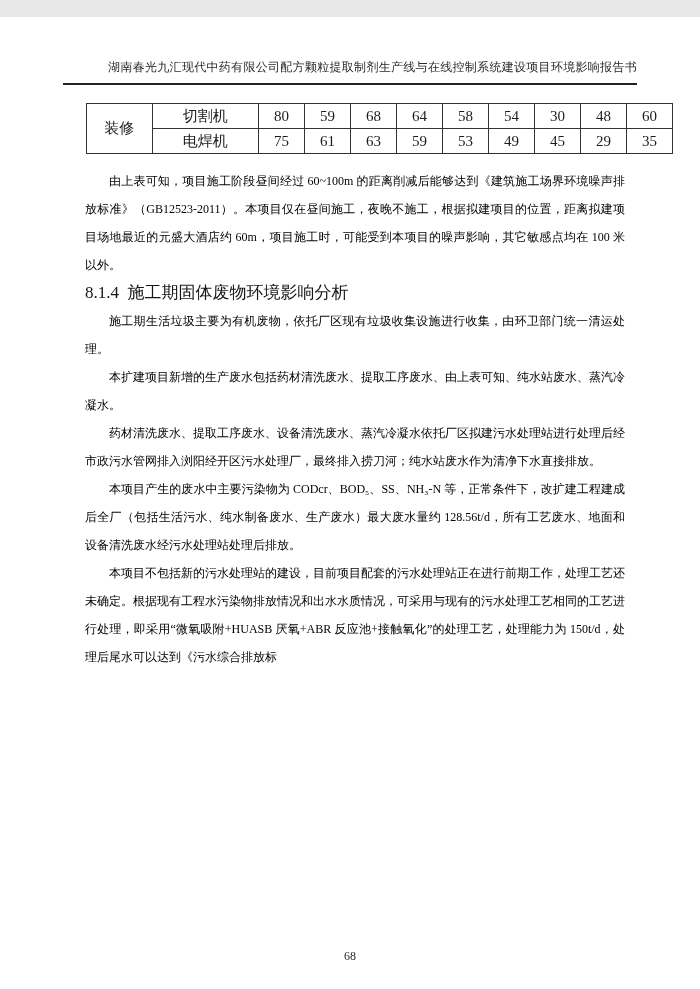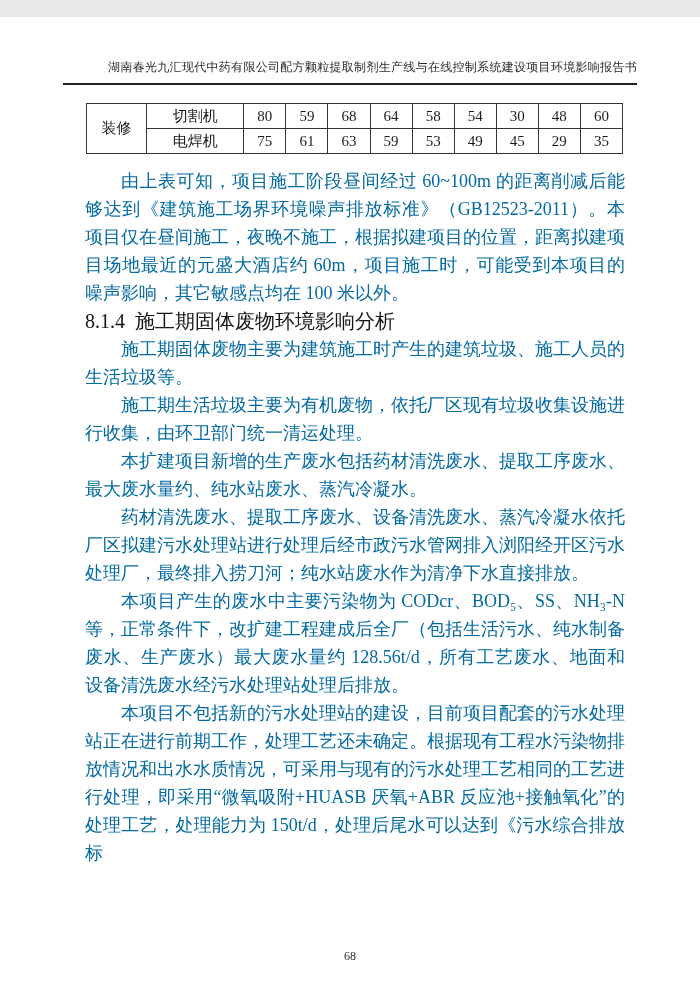--- a/index.html
+++ b/index.html
@@ -36,43 +36,43 @@
   }
   .content {
     position: absolute;
     top: 86px;
     left: 85px;
     width: 540px;
   }
   table.noise-table {
     border-collapse: collapse;
     table-layout: fixed;
-    width: 537px;
+    width: 587px;
     margin: 0 0 13px 1px;
     font-size: 15px;
   }
   table.noise-table td {
     border: 1px solid #333333;
     text-align: center;
     vertical-align: middle;
     height: 24px;
     padding: 0;
     color: #1c1c1c;
   }
   .body-para {
     margin: 0;
-    font-size: 18px;
+    font-size: 12px;
     line-height: 28px;
     text-align: justify;
     text-indent: 2em;
-    color: #0369a1;
+    color: #000000;
   }
   .section-heading {
     margin: 0;
-    font-size: 20px;
+    font-size: 17px;
     font-weight: normal;
     line-height: 28px;
     white-space: pre-wrap;
     color: #161616;
   }
   .page-footer {
     position: absolute;
     bottom: 42px;
     left: 0;
     right: 0;
@@ -131,25 +131,24 @@
           <td>29</td>
           <td>35</td>
         </tr>
       </tbody>
     </table>
 
     <p class="body-para">由上表可知，项目施工阶段昼间经过 60~100m 的距离削减后能够达到《建筑施工场界环境噪声排放标准》（GB12523-2011）。本项目仅在昼间施工，夜晚不施工，根据拟建项目的位置，距离拟建项目场地最近的元盛大酒店约 60m，项目施工时，可能受到本项目的噪声影响，其它敏感点均在 100 米以外。</p>
 
     <h3 class="section-heading">8.1.4  施工期固体废物环境影响分析</h3>
 
-    <p class="body-para">施工期固体废物主要为建筑施工时产生的建筑垃圾、施工人员的生活垃圾等。</p>
     <p class="body-para">施工期生活垃圾主要为有机废物，依托厂区现有垃圾收集设施进行收集，由环卫部门统一清运处理。</p>
 
 
-    <p class="body-para">本扩建项目新增的生产废水包括药材清洗废水、提取工序废水、最大废水量约、纯水站废水、蒸汽冷凝水。</p>
+    <p class="body-para">本扩建项目新增的生产废水包括药材清洗废水、提取工序废水、由上表可知、纯水站废水、蒸汽冷凝水。</p>
     <p class="body-para">药材清洗废水、提取工序废水、设备清洗废水、蒸汽冷凝水依托厂区拟建污水处理站进行处理后经市政污水管网排入浏阳经开区污水处理厂，最终排入捞刀河；纯水站废水作为清净下水直接排放。</p>
     <p class="body-para">本项目产生的废水中主要污染物为 CODcr、BOD₅、SS、NH₃-N 等，正常条件下，改扩建工程建成后全厂（包括生活污水、纯水制备废水、生产废水）最大废水量约 128.56t/d，所有工艺废水、地面和设备清洗废水经污水处理站处理后排放。</p>
     <p class="body-para">本项目不包括新的污水处理站的建设，目前项目配套的污水处理站正在进行前期工作，处理工艺还未确定。根据现有工程水污染物排放情况和出水水质情况，可采用与现有的污水处理工艺相同的工艺进行处理，即采用“微氧吸附+HUASB 厌氧+ABR 反应池+接触氧化”的处理工艺，处理能力为 150t/d，处理后尾水可以达到《污水综合排放标</p>
 
   </div>
 
   <div class="page-footer">68</div>
 
 </div>
 

